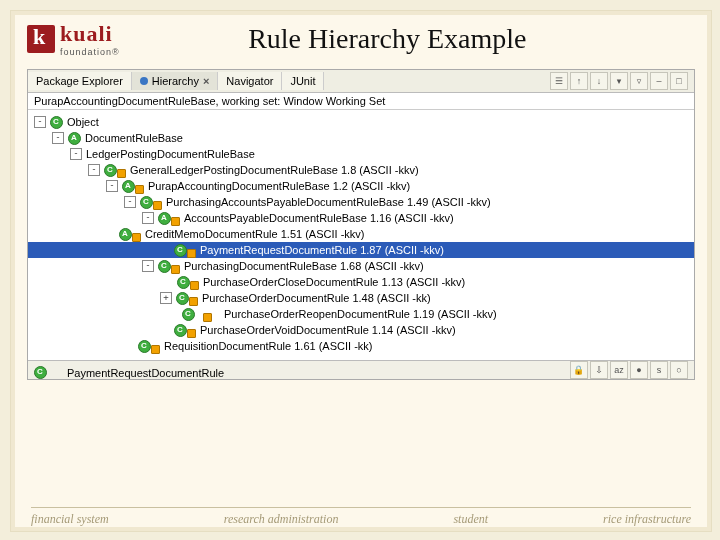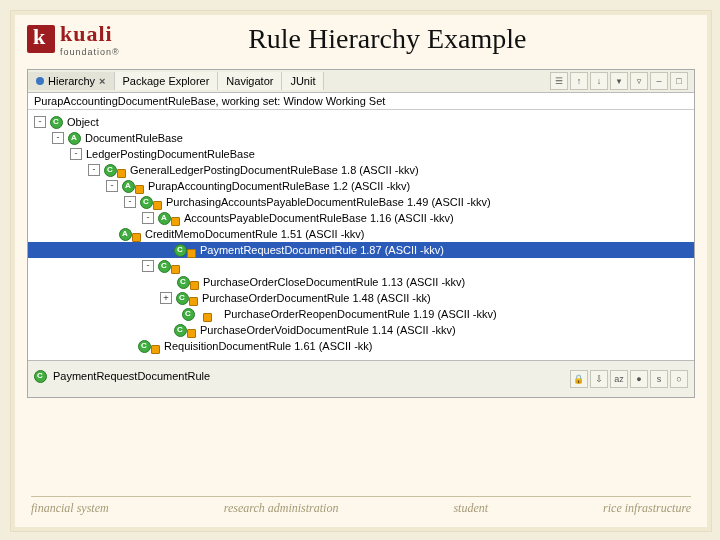--- a/index.html
+++ b/index.html
@@ -149,34 +149,34 @@
   .ov {
     width: 7px; height: 7px;
     background: #f2a100;
     border: 1px solid #b07500;
     border-radius: 1px;
     margin-left: -4px;
     margin-top: 6px;
   }
   .bottombar {
     display: flex;
-    align-items: flex-start;
-    gap: 6px;
+    align-items: flex-end;
+    gap: 20px;
     border-top: 1px solid #bbb;
     background: #f1f0e6;
-    padding: 9px 6px;
+    padding: 0 6px;
   }
   .bottombar .right {
     margin-left: auto;
     display: flex;
     gap: 2px;
   }
   .footer {
     position: absolute;
-    left: 20px; right: 20px; bottom: 15px;
+    left: 20px; right: 20px; bottom: 4px;
     border-top: 1px solid #c9c0a0;
     display: flex;
     justify-content: space-between;
     font: italic 12px Georgia, serif;
     color: #a59a77;
     padding-top: 4px;
   }
 </style>
 </head>
 <body>
@@ -189,27 +189,27 @@
         <span class="logo-word">kuali</span>
         <span class="logo-sub">foundation®</span>
       </div>
     </div>
     <div class="title">Rule Hierarchy Example</div>
   </div>
 
   <div class="ide">
     <div class="tabbar">
       <div id="tabs" style="display: flex;">
+          <div class="tab">
+            <span>Package Explorer</span>
+          </div>
           <div class="tab active">
             <span class="dot"></span>
             <span>Hierarchy</span>
             <span class="close">×</span>
-          </div>
-          <div class="tab">
-            <span>Package Explorer</span>
           </div>
           <div class="tab">
             <span>Navigator</span>
           </div>
           <div class="tab">
             <span>JUnit</span>
           </div>
         </div>
       <div class="tab-toolbar">
         <div class="tbtn">☰</div>
@@ -270,20 +270,21 @@
         <div class="node selected" style="padding-left: 132px;">
           <span class="exp blank"></span>
           <span class="cls-icon"></span>
           <span class="ov"></span>
           <span>PaymentRequestDocumentRule  1.87  (ASCII -kkv)</span>
         </div>
         <div class="node" style="padding-left: 114px;">
           <span class="exp">-</span>
           <span class="cls-icon"></span>
           <span class="ov"></span>
+          <span>PurchasingDocumentRuleBase  1.68  (ASCII -kkv)</span>
         </div>
         <div class="node" style="padding-left: 88px; margin-left: 47px;">
           <span class="exp blank"></span>
           <span class="cls-icon"></span>
           <span class="ov"></span>
           <span>PurchaseOrderCloseDocumentRule  1.13  (ASCII -kkv)</span>
         </div>
         <div class="node" style="padding-left: 132px;">
           <span class="exp">+</span>
           <span class="cls-icon"></span>

